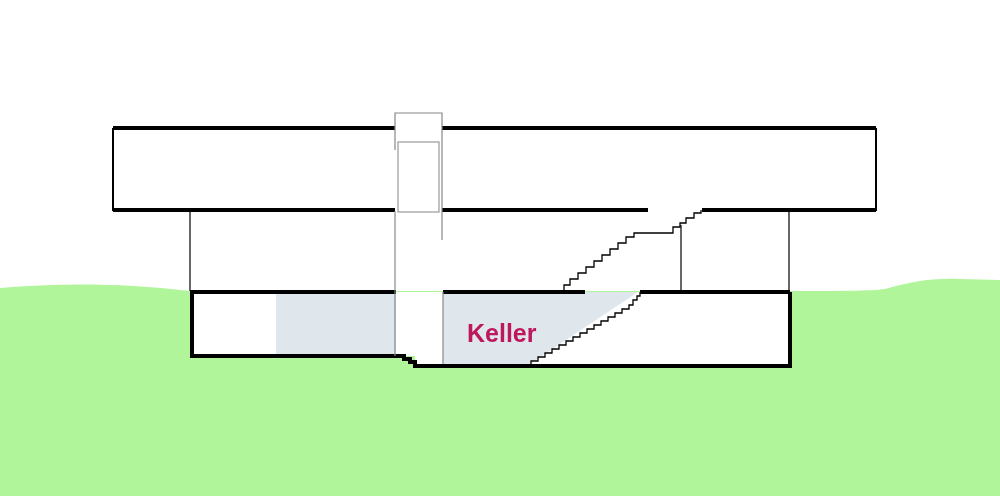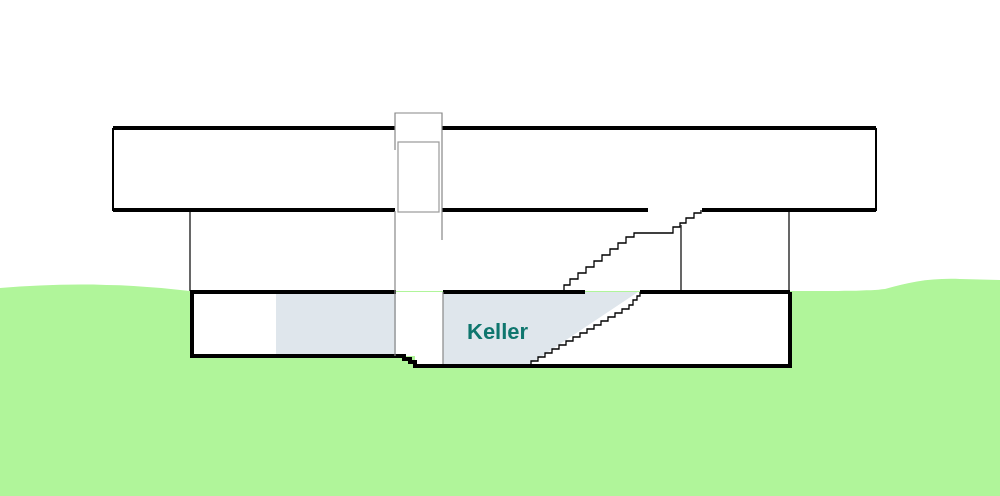--- a/index.html
+++ b/index.html
@@ -1,18 +1,18 @@
 <!DOCTYPE html>
 <html><head>
   <meta charset="utf-8">
   <style>
     html, body { margin: 0; padding: 0; background: #ffffff; }
     body { width: 1000px; height: 496px; overflow: hidden; position: relative; }
     #stage { position: absolute; left: 0; top: 0; width: 1000px; height: 496px; }
-    .label { position: absolute; font-family: "Liberation Sans", sans-serif; font-size: 22px; font-weight: 600; color: #0f766e; }
+    .label { position: absolute; font-family: "Liberation Sans", sans-serif; font-size: 25px; font-weight: 600; color: #be185d; }
   </style>
 </head>
 <body>
 
 <div id="stage">
   <svg width="1000" height="496" viewBox="0 0 1000 496" xmlns="http://www.w3.org/2000/svg">
 
     <path d="M0,288 C60,283 120,283 190,291 L790,291 C840,291 870,291 885,289 C910,282 930,278 960,279 L1000,280 L1000,496 L0,496 Z" fill="#b0f59a"></path>
 
     <rect x="192" y="292" width="596" height="64" fill="#ffffff"></rect>

